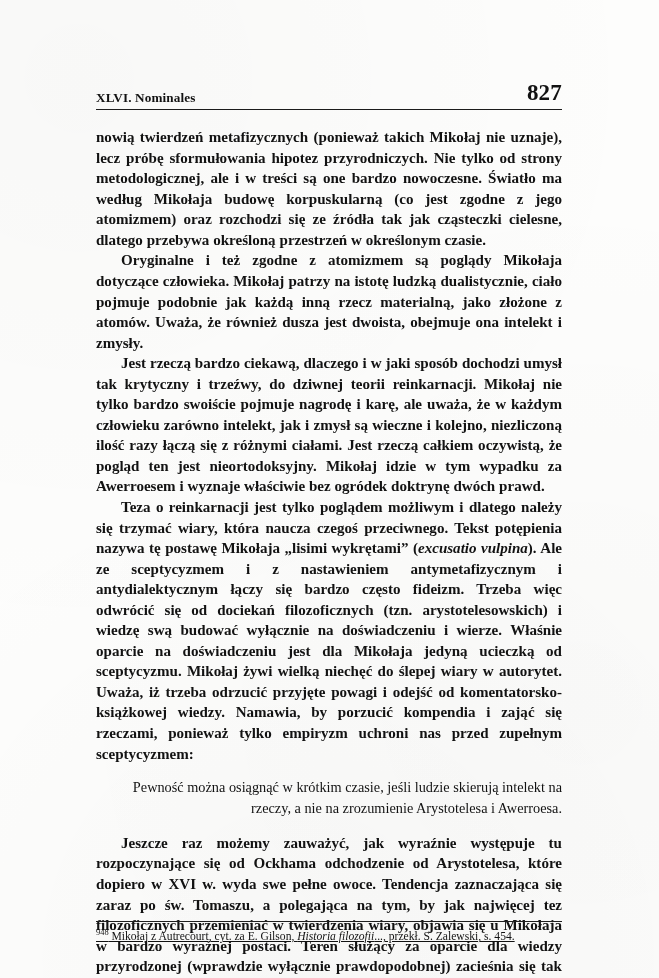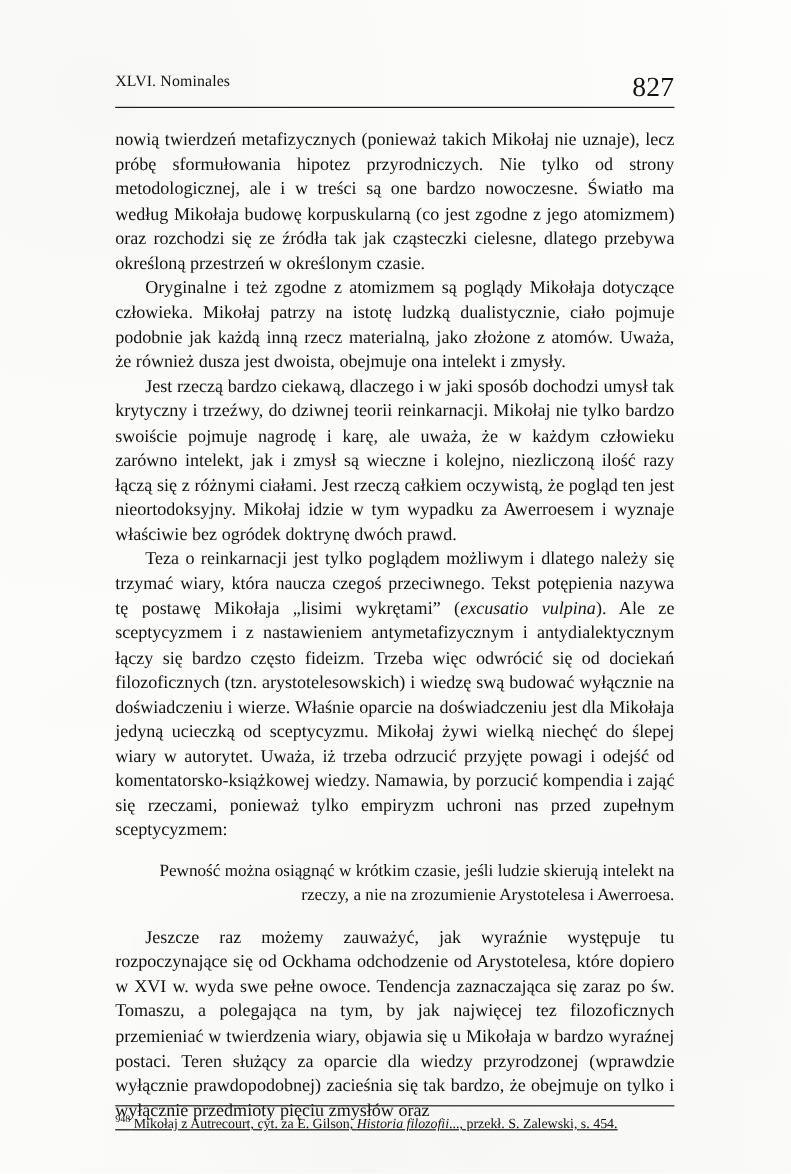--- a/index.html
+++ b/index.html
@@ -38,24 +38,25 @@
     position: absolute;
     left: 96px;
     top: 0;
     width: 466px;
   }
 
   
   .runhead {
     position: relative;
     display: flex;
-    align-items: flex-start;
+    align-items: flex-end;
     justify-content: space-between;
-    padding-top: 60px;
+    padding-top: 80px;
     padding-bottom: 3px;
+    font-weight: bold;
   }
   .runhead-title {
     font-size: 13.2px;
     letter-spacing: 0.12px;
   }
   .runhead-folio {
     font-size: 23px;
     letter-spacing: 0.2px;
   }
   .runhead-rule {
@@ -67,20 +68,21 @@
   
   p.para {
     margin: 0;
     font-size: 15.05px;
     line-height: 20.55px;
     text-align: justify;
     text-indent: 25px;
     hyphens: manual;
     -webkit-hyphens: manual;
     word-spacing: 0.1px;
+    font-weight: bold;
   }
   p.para.cont {
     text-indent: 0;
   }
   p.para + p.para {
     margin-top: 0;
   }
 
   
   blockquote.quote {

